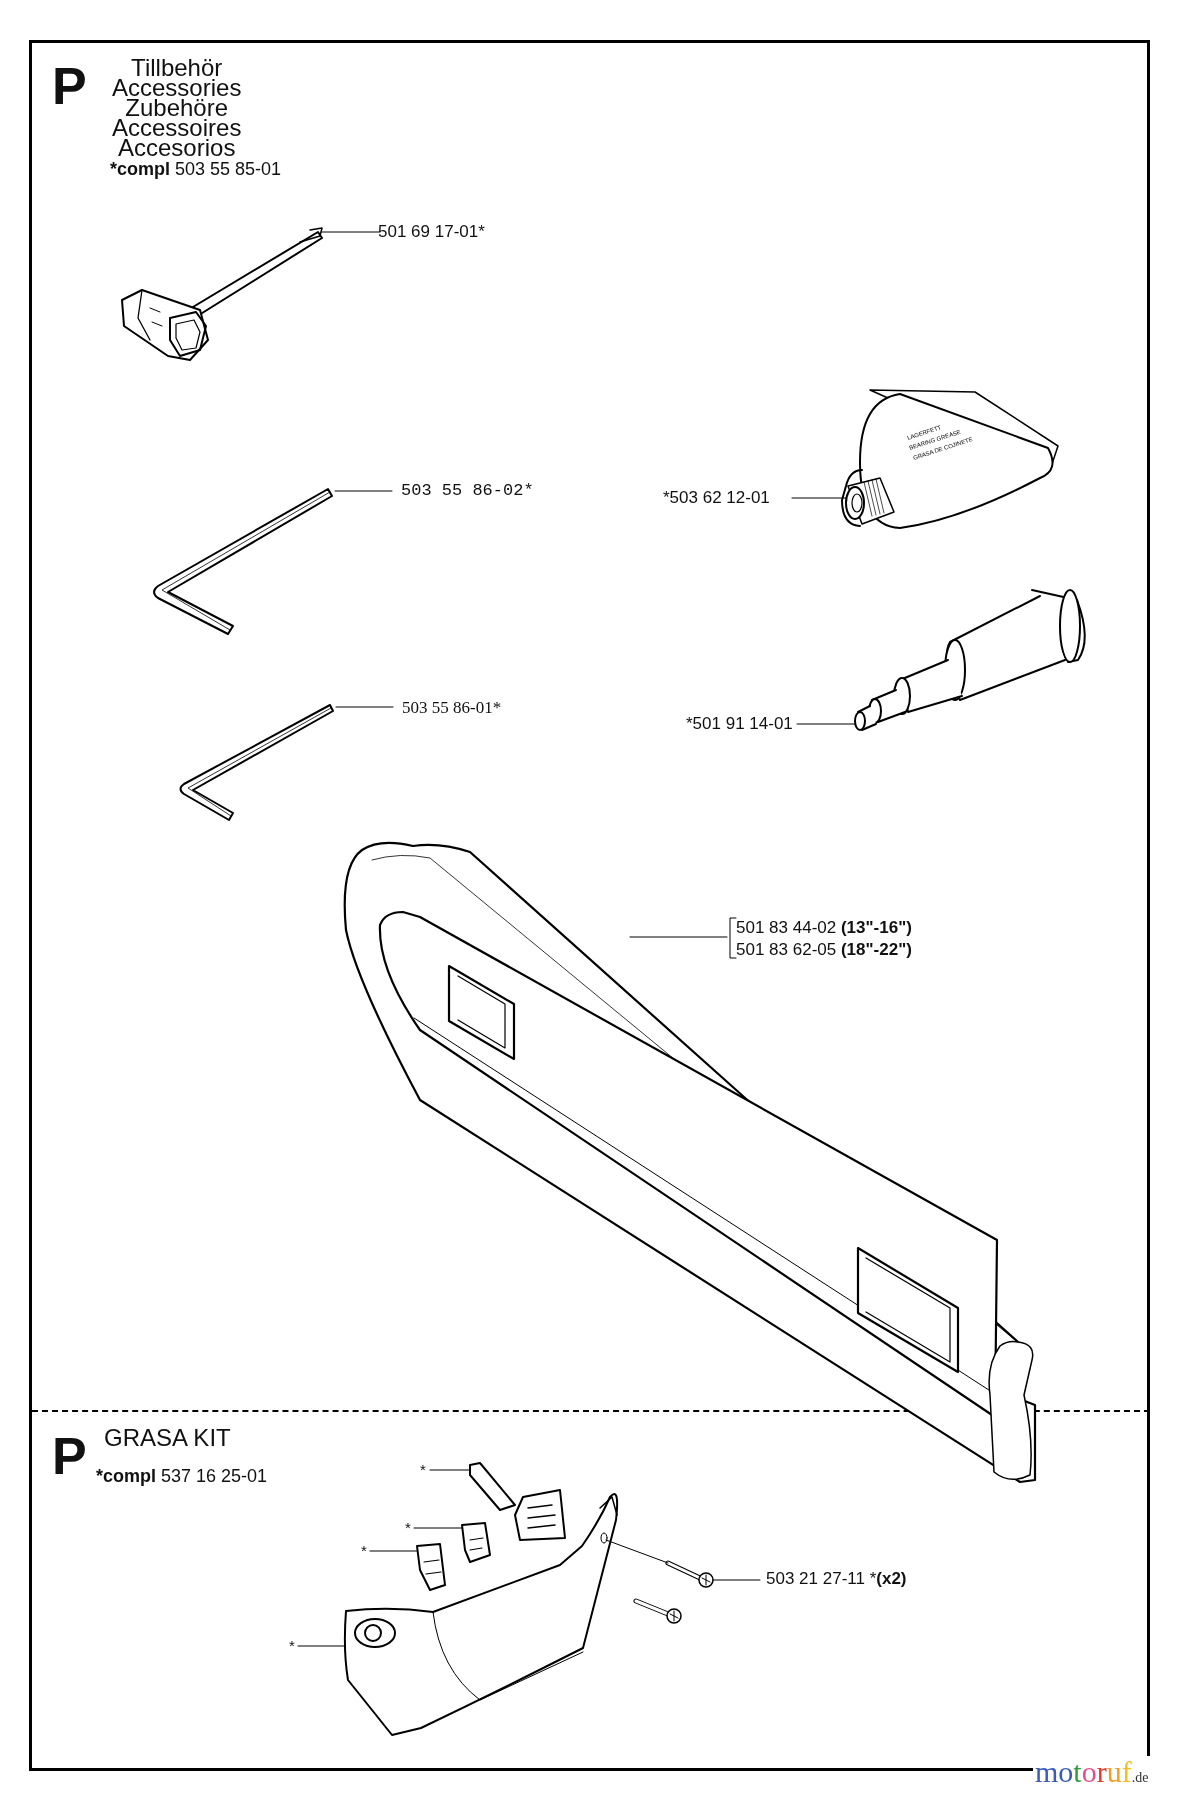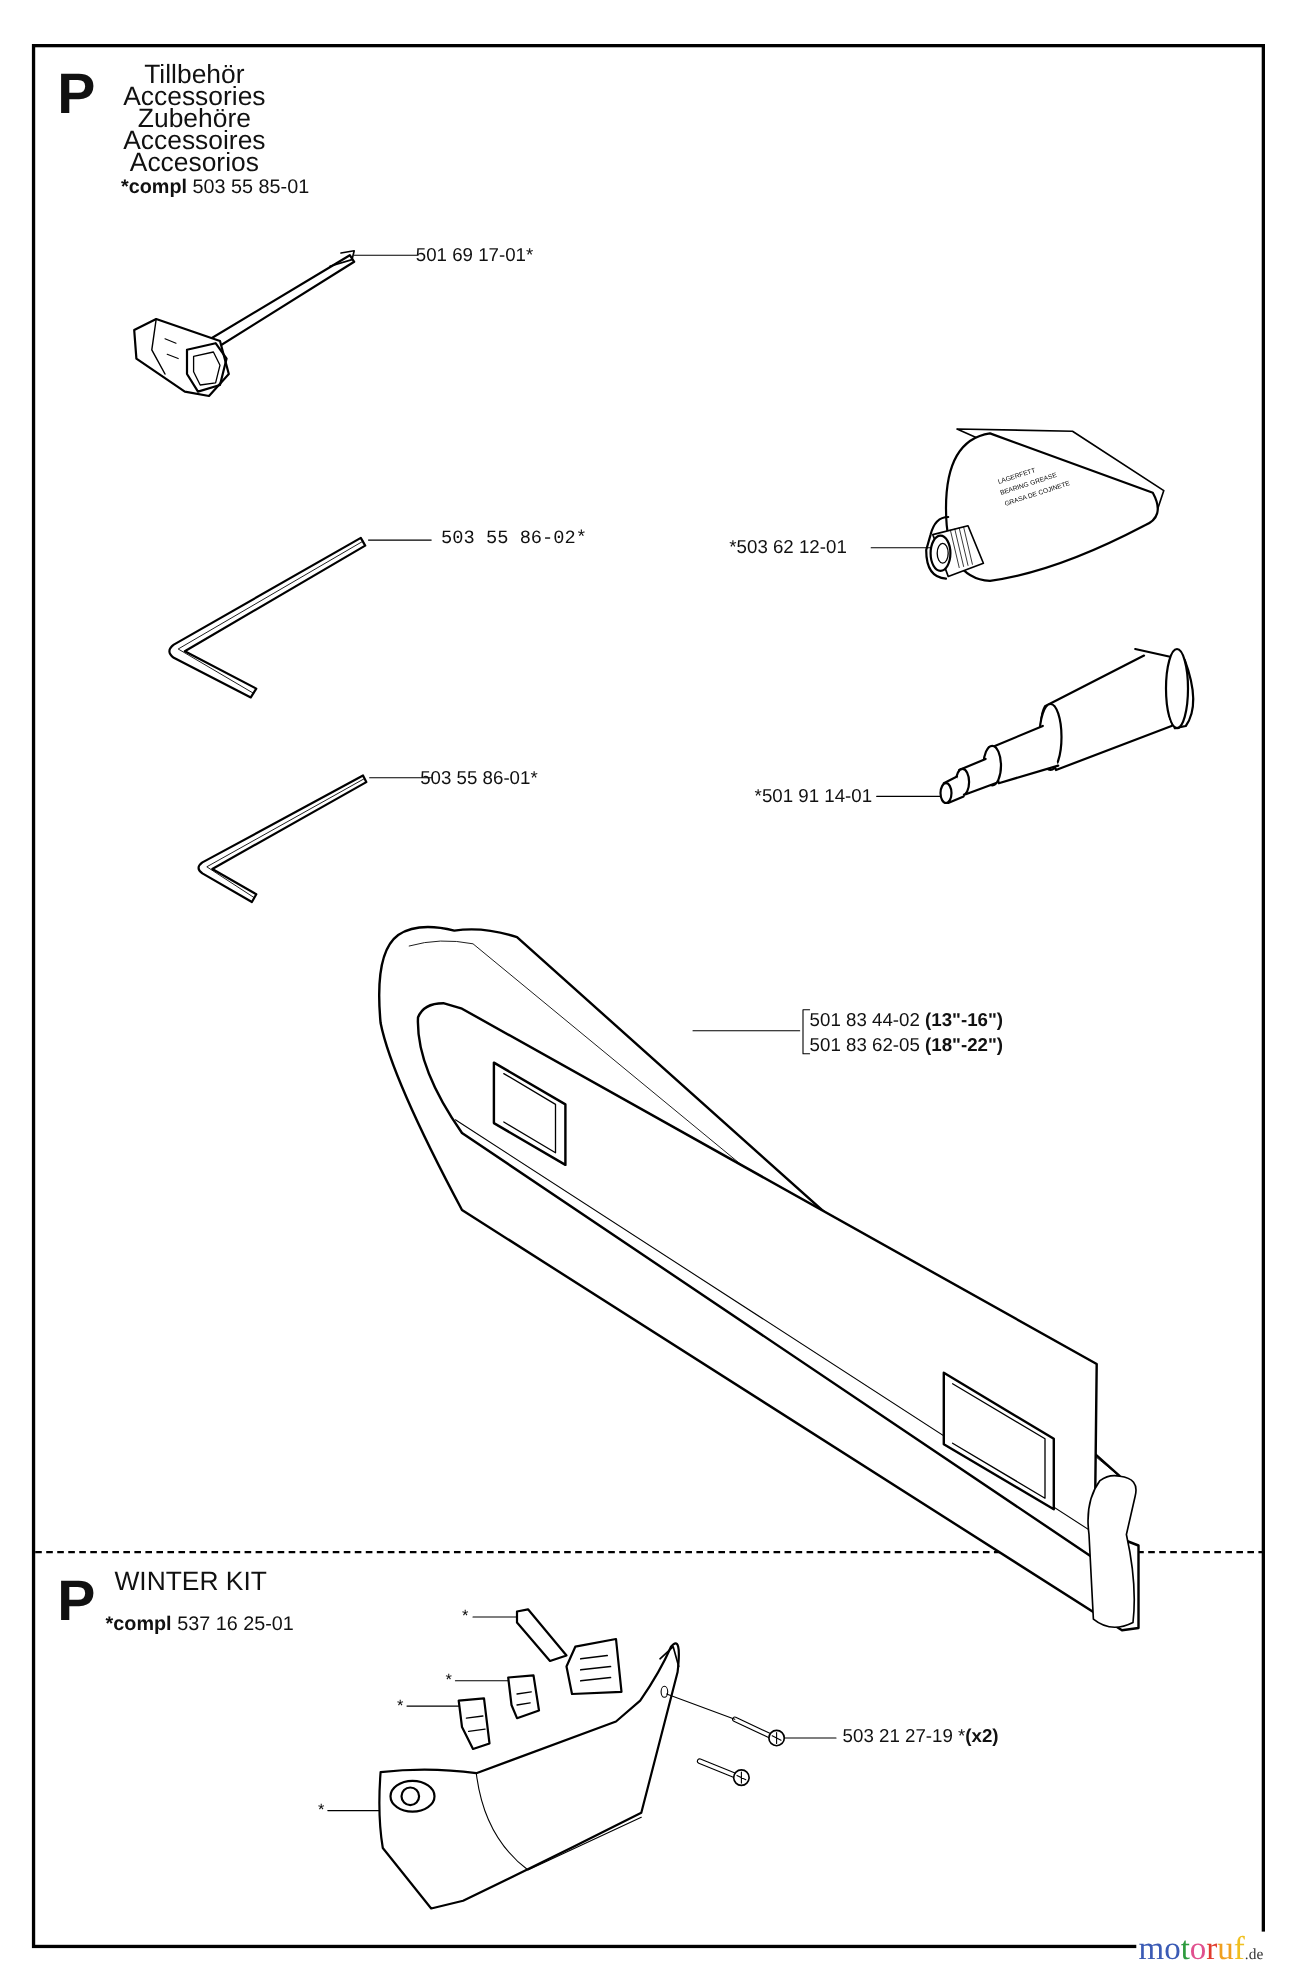--- a/index.html
+++ b/index.html
@@ -34,21 +34,21 @@
   <div>Zubehöre</div>
   <div>Accessoires</div>
   <div>Accesorios</div>
 </div>
 <div class="compl" style="left:110px; top:159px;text-align:right;">
   <b>*compl</b>
   <span>503 55 85-01</span>
 </div>
 
 <div class="big-p" style="left:52px; top:1430px;">P</div>
-<div class="head" style="left:104px; top:1428px;">WINTER KIT</div>
+<div class="head" style="left:104px; top:1428px;">GRASA KIT</div>
 <div class="compl" style="left:96px; top:1450px;margin-top:16px;">
   <b>*compl</b>
   <span>537 16 25-01</span>
 </div>
 
 <svg class="art" width="1196" height="1800" viewBox="0 0 1196 1800" fill="none" stroke="#000" stroke-linejoin="round" stroke-linecap="round">
 
   <g stroke-width="2">
     <path d="M168 322 L318 232 L322 238 L175 330"></path>
     <path d="M310 230 L322 228 L320 236 L300 242" stroke-width="1.5"></path>
@@ -157,33 +157,33 @@
     <line x1="414" y1="1528" x2="462" y2="1528"></line>
     <line x1="370" y1="1551" x2="417" y2="1551"></line>
     <line x1="298" y1="1646" x2="345" y2="1646"></line>
     <line x1="606" y1="1540" x2="668" y2="1563"></line>
     <line x1="713" y1="1580" x2="760" y2="1580"></line>
   </g>
 </svg>
 
 <div class="lbl" style="left:378px; top:222px;">501 69 17-01*</div>
 <div class="lbl" style="left:401px; top:481px;font-family:Liberation Mono, monospace;">503 55 86-02*</div>
-<div class="lbl" style="left:382px; top:698px;">503 55 86-01*</div>
+<div class="lbl" style="left:402px; top:698px;font-family:Liberation Serif, serif;">503 55 86-01*</div>
 <div class="lbl" style="left:663px; top:488px;">*503 62 12-01</div>
 <div class="lbl" style="left:686px; top:714px;">*501 91 14-01</div>
 <div class="lbl" style="left:736px; top:918px;">
   <span>501 83 44-02</span>
   <b>(13"-16")</b>
 </div>
 <div class="lbl" style="left:736px; top:940px;">
   <span>501 83 62-05</span>
   <b>(18"-22")</b>
 </div>
 <div class="lbl" style="left:766px; top:1569px;">
-  <span>503 21 27-19 *</span><b>(x2)</b>
+  <span>503 21 27-11 *</span><b>(x2)</b>
 </div>
 
 <div class="star" style="left:420px; top:1462px;">*</div>
 <div class="star" style="left:405px; top:1520px;">*</div>
 <div class="star" style="left:361px; top:1543px;">*</div>
 <div class="star" style="left:289px; top:1638px;">*</div>
 
 <div class="wm">
   <span style="color:#3b5bb5">m</span><span style="color:#3b5bb5">o</span><span style="color:#2e9b3e">t</span><span style="color:#e0508e">o</span><span style="color:#e23b2e">r</span><span style="color:#f0a020">u</span><span style="color:#f0c020">f</span><span class="de">.de</span>
 </div>

